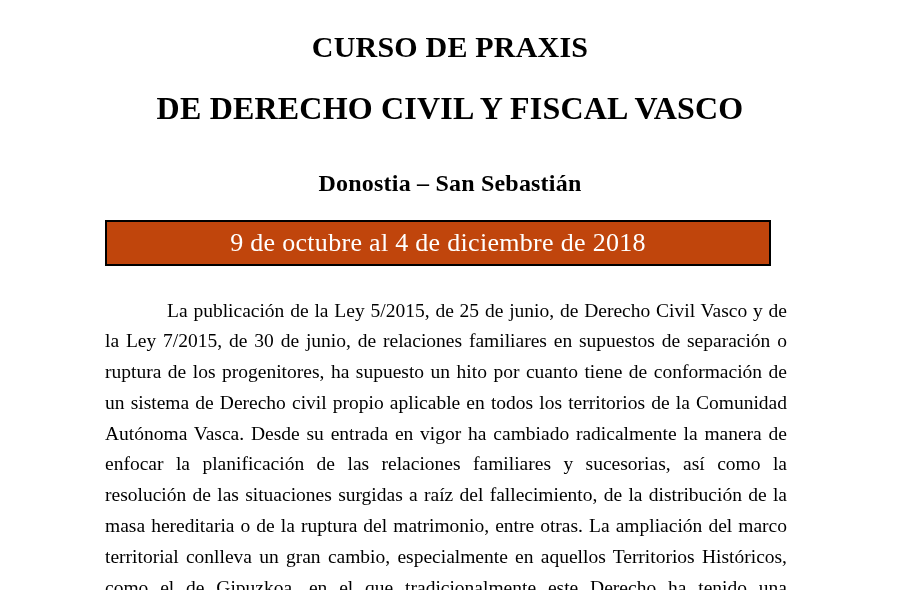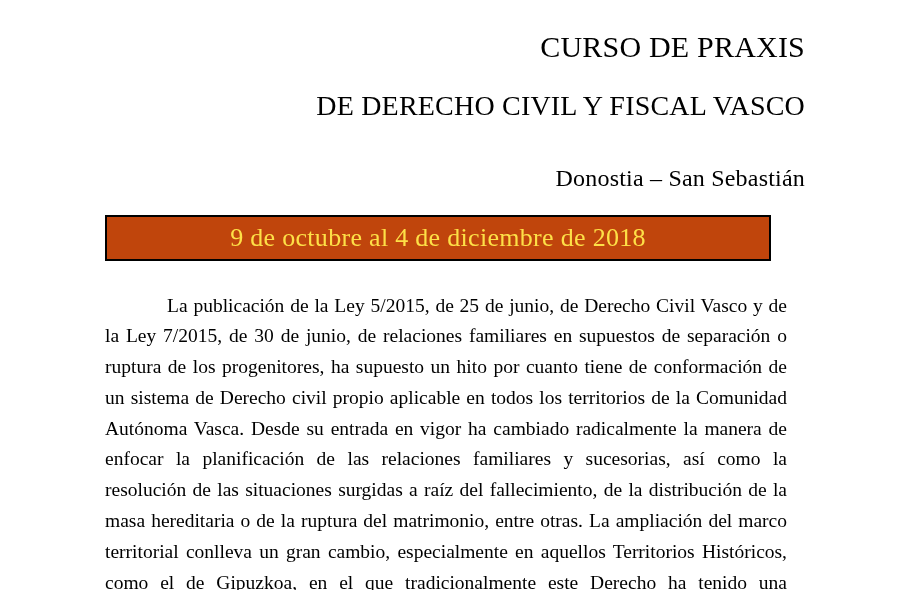--- a/index.html
+++ b/index.html
@@ -15,52 +15,52 @@
     overflow: hidden;
   }
   .page {
     width: 900px;
     height: 590px;
     box-sizing: border-box;
     padding: 22px 95px 0 95px;
     position: relative;
   }
   .title-line {
-    text-align: right;
-    font-weight: normal;
+    text-align: center;
+    font-weight: bold;
     letter-spacing: 0.2px;
   }
   .title-1 {
     font-size: 30px;
     line-height: 1.25;
     margin-top: 6px;
   }
   .title-2 {
-    font-size: 28px;
+    font-size: 32px;
     line-height: 1.25;
     margin-top: 22px;
   }
   .title-3 {
     font-size: 24px;
     line-height: 1.25;
     margin-top: 40px;
   }
   .date-banner {
     margin-top: 22px;
     margin-left: 10px;
     margin-right: 34px;
     background: #C0450C;
     border: 2px solid #000000;
     height: 42px;
     display: flex;
     align-items: center;
     justify-content: center;
   }
   .date-banner-text {
-    color: #fde047;
+    color: #ffffff;
     font-size: 26px;
     line-height: 1;
     font-family: "Liberation Serif", serif;
     letter-spacing: 0.3px;
   }
   .body-text {
     margin-top: 30px;
     margin-left: 10px;
     margin-right: 18px;
     font-size: 19.5px;

